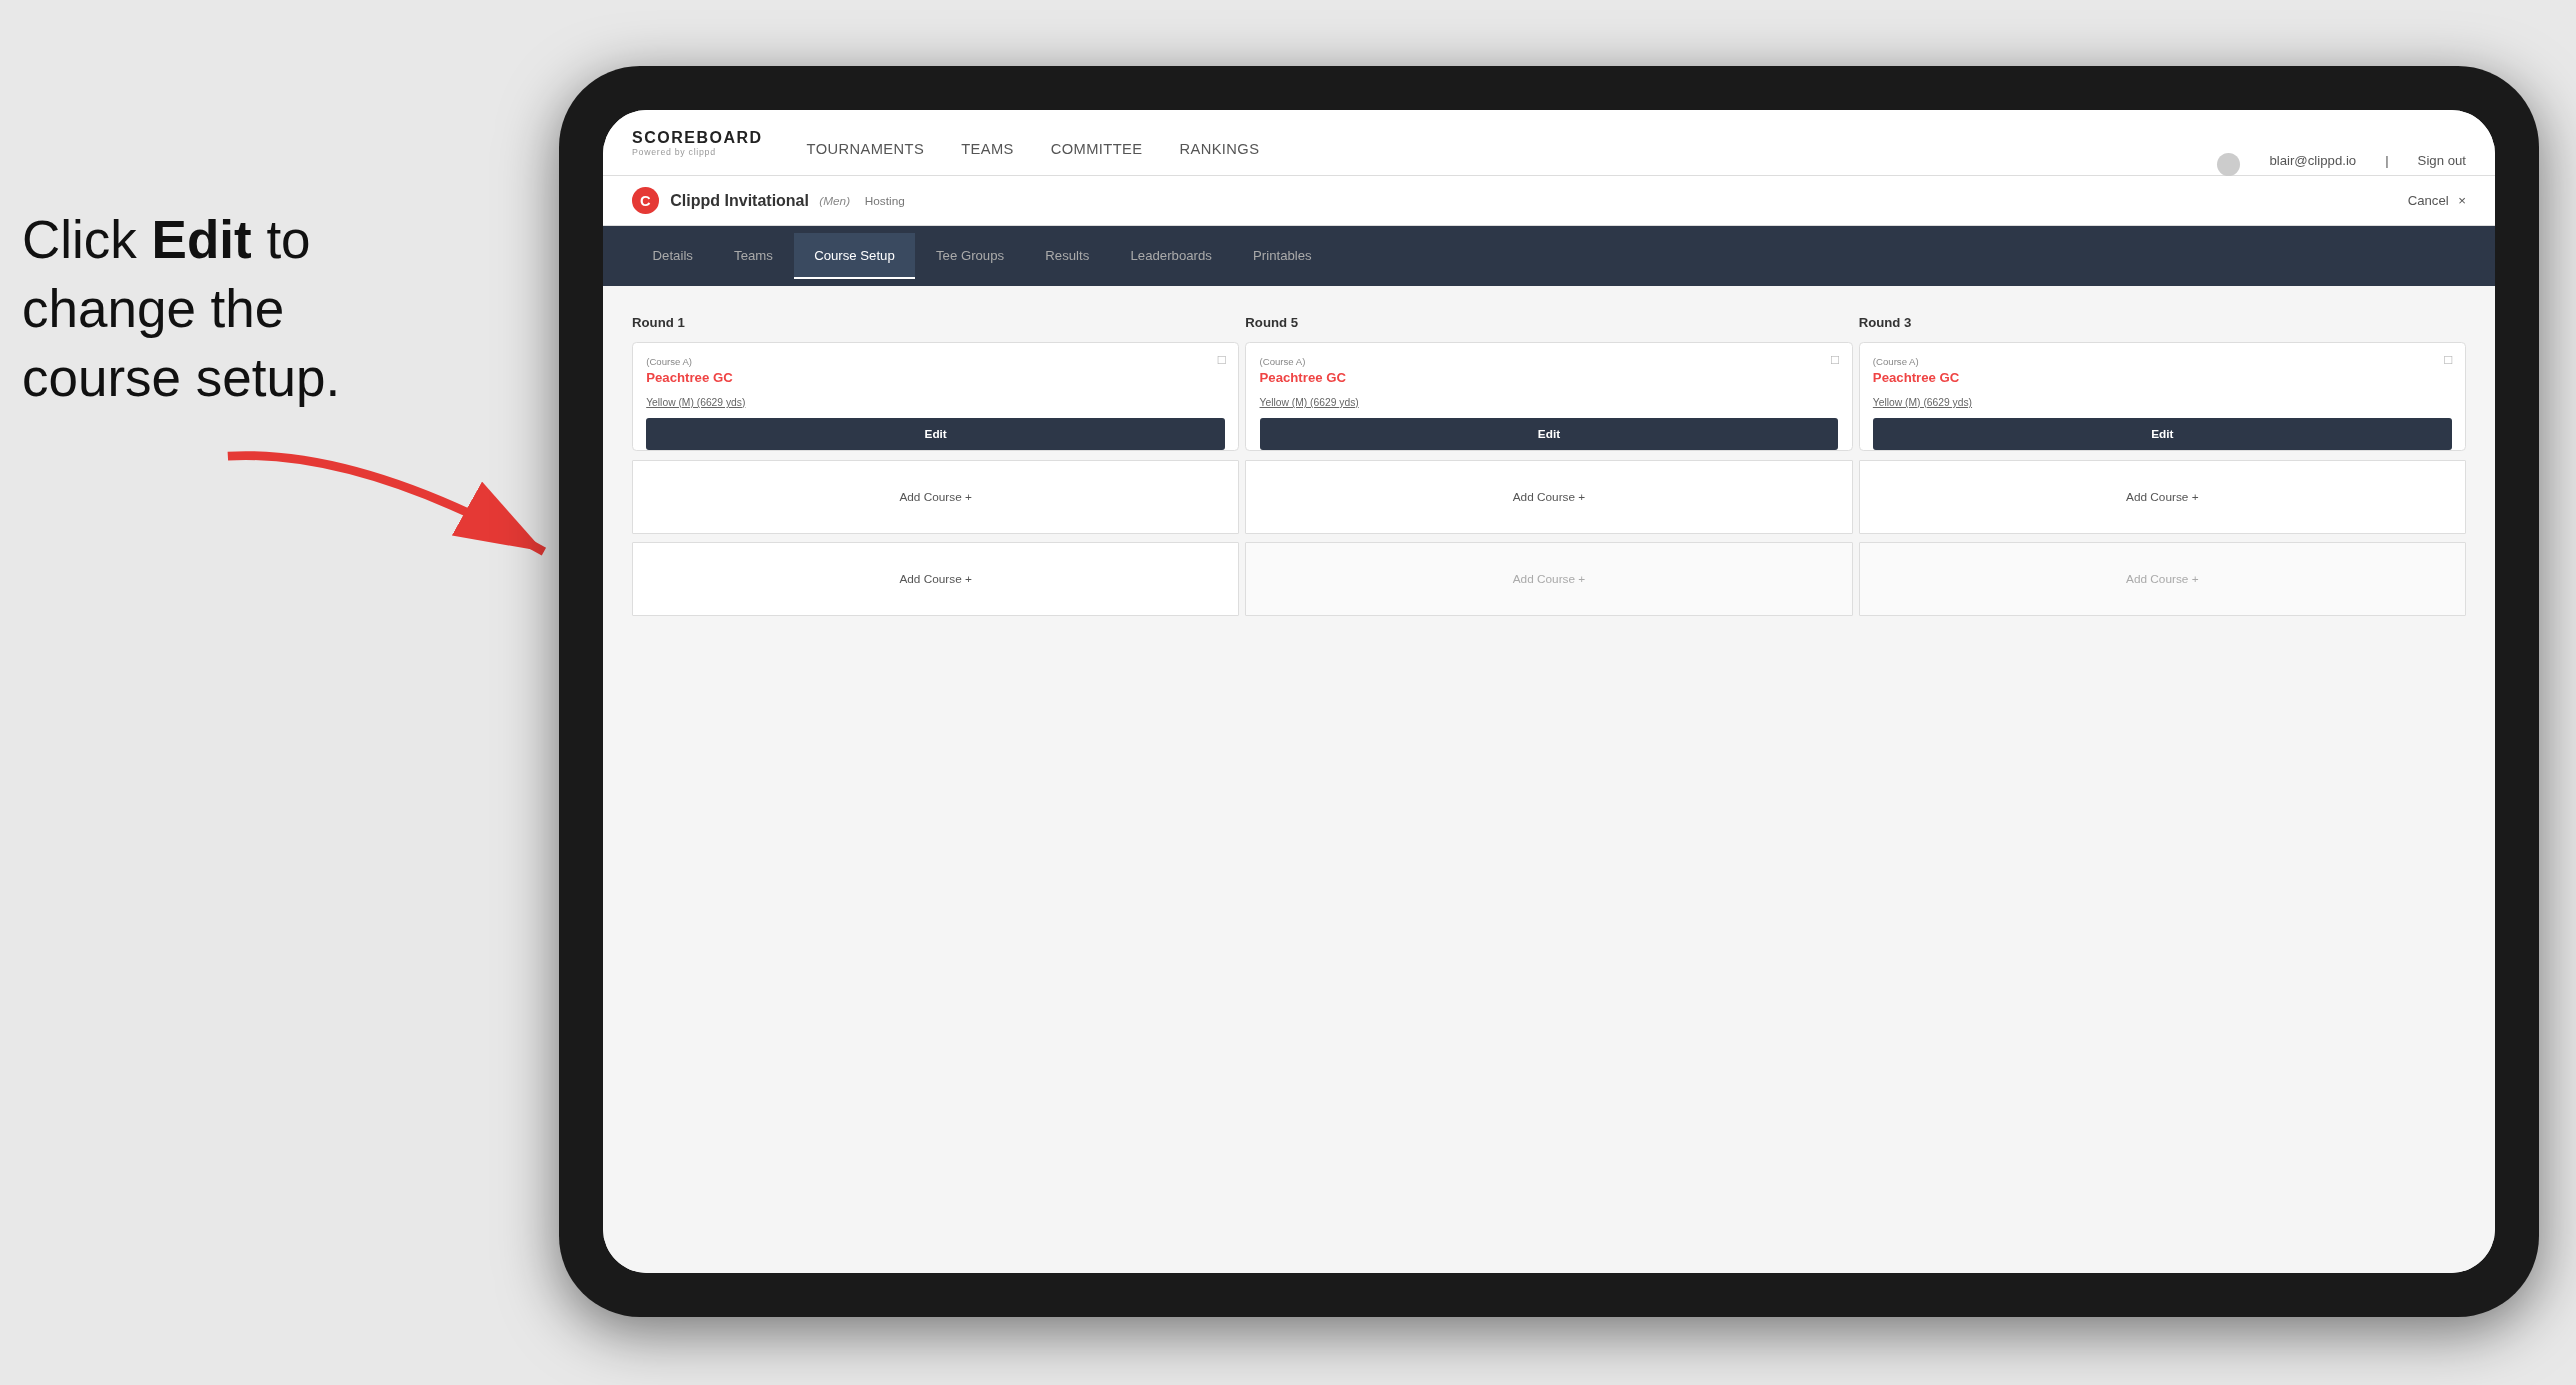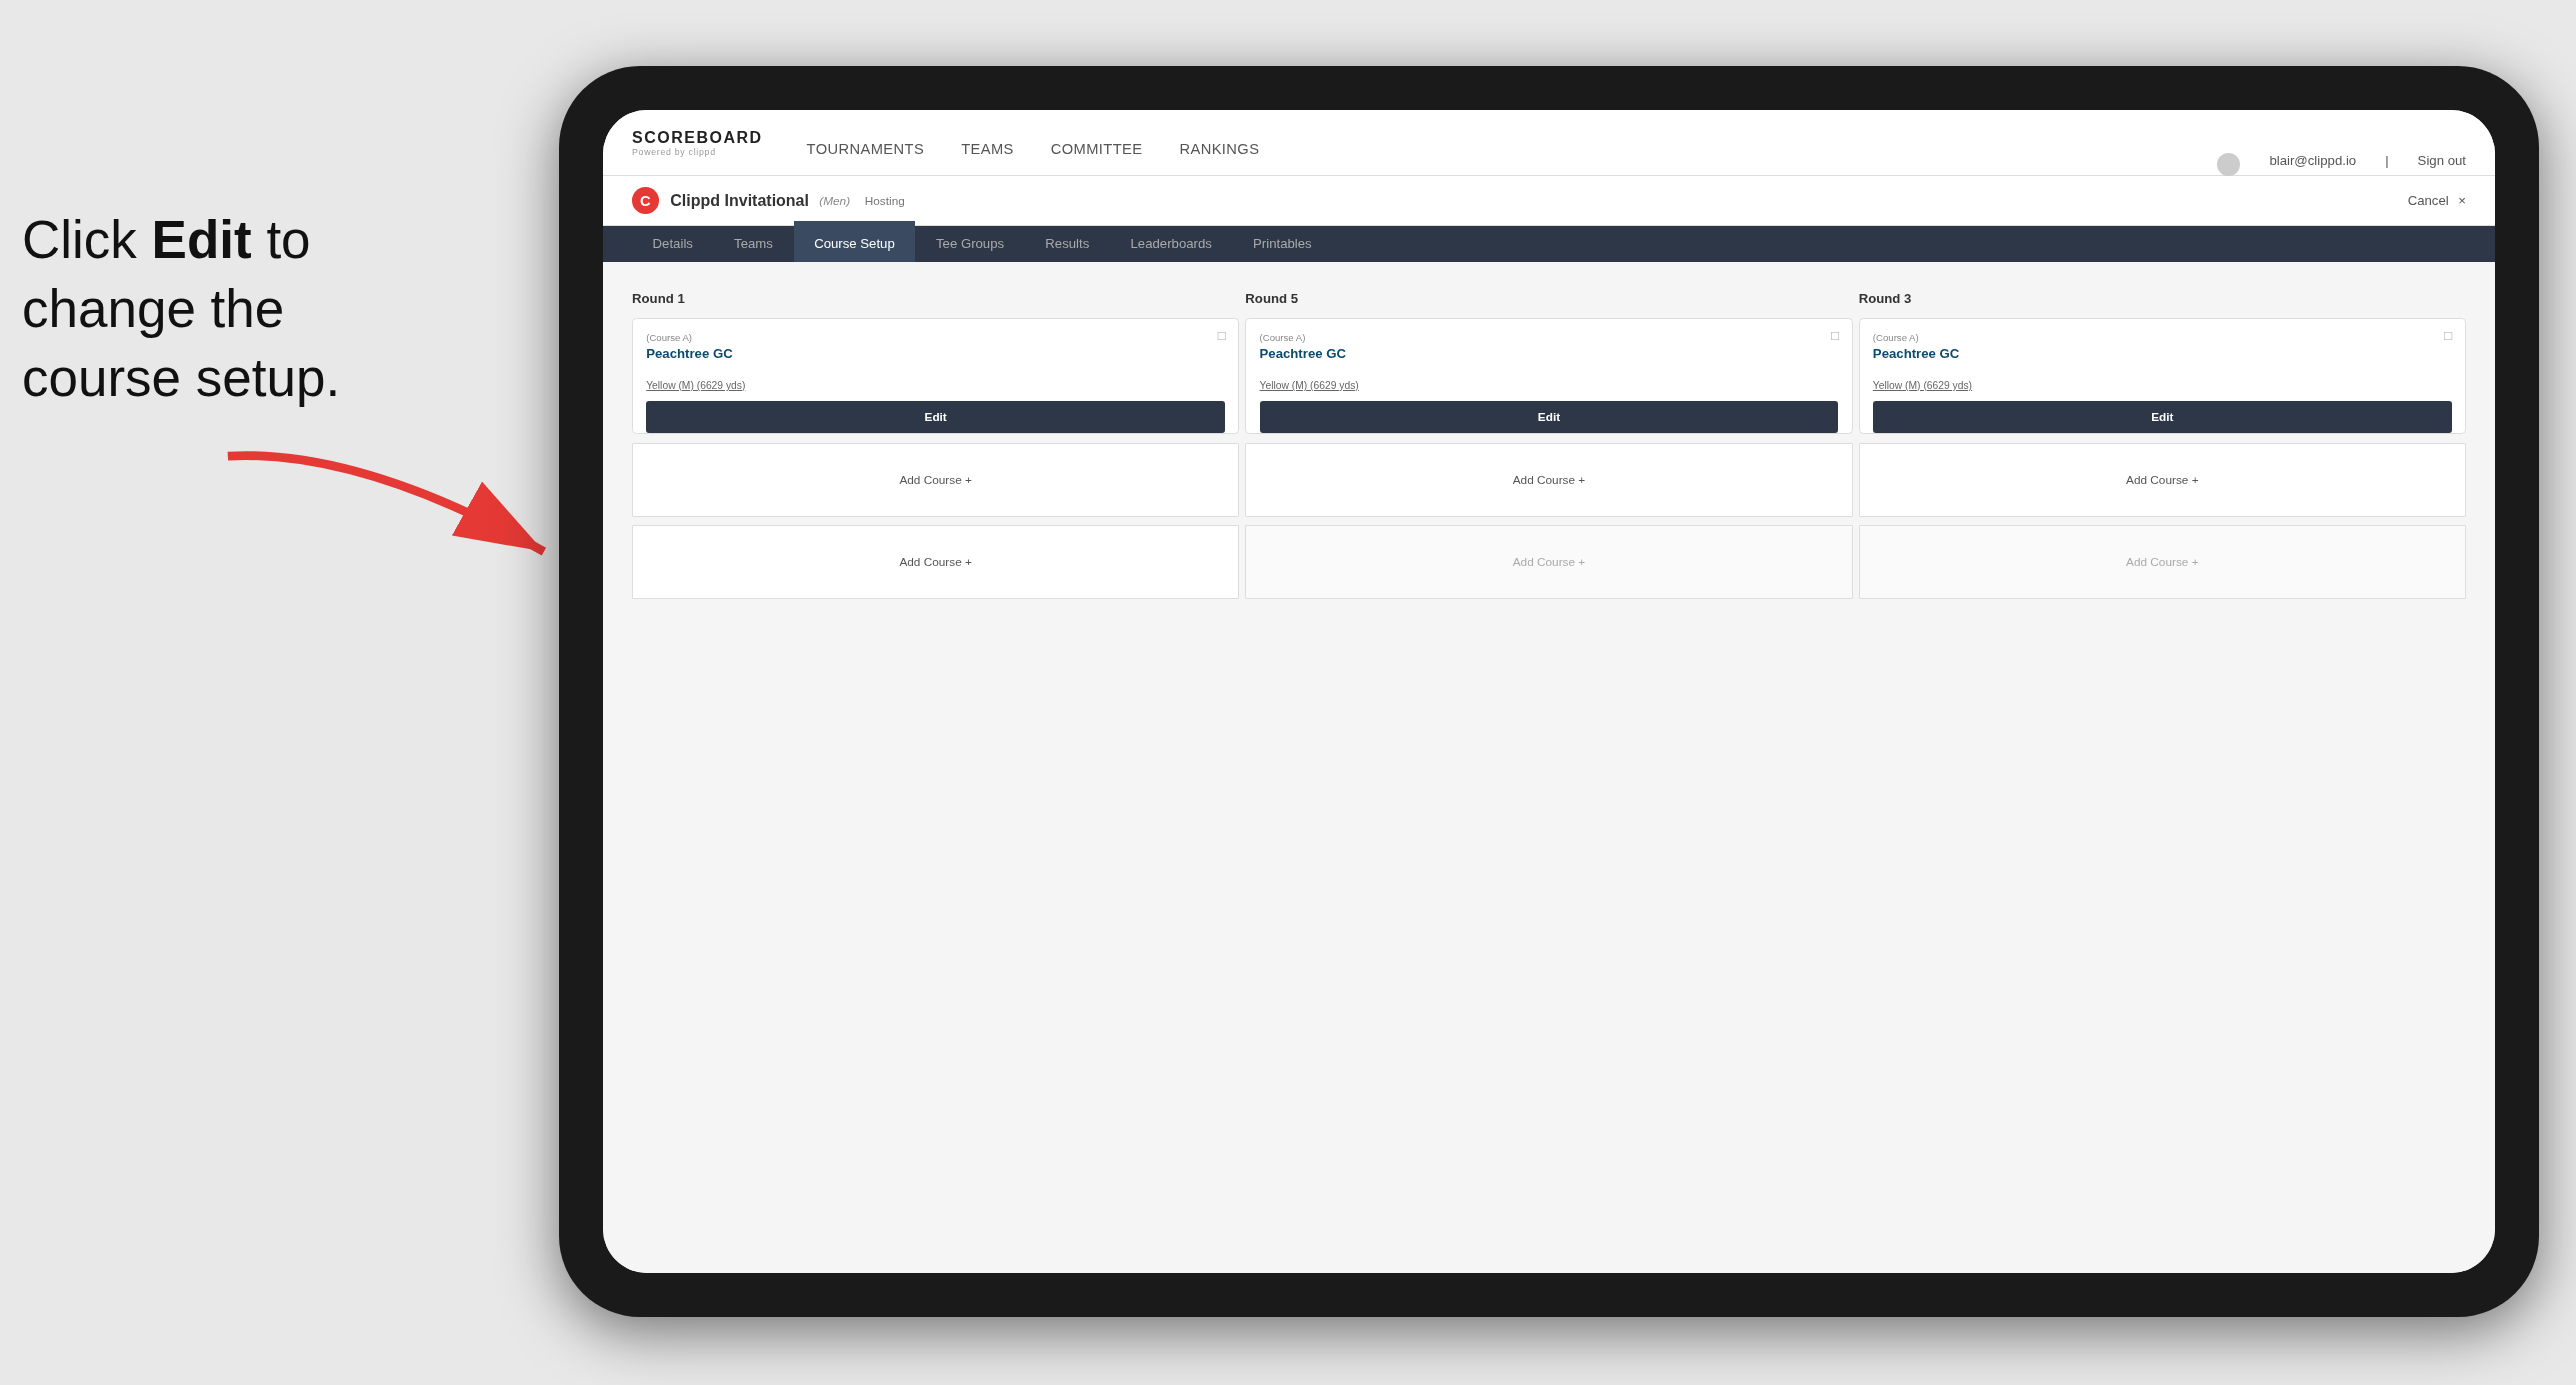--- a/index.html
+++ b/index.html
@@ -168,21 +168,21 @@
       color: #555;
       cursor: pointer;
     }
 
     
     .tabs-bar {
       background: #2d3748;
       display: flex;
       align-items: center;
       padding: 0 29px;
-      height: 36px;
+      height: 60px;
       flex-shrink: 0;
     }
     .tab {
       padding: 0 20.6px;
       height: 46px;
       display: flex;
       align-items: center;
       font-size: 13.2px;
       color: #aaa;
       cursor: pointer;
@@ -232,22 +232,22 @@
 
     .course-label {
       font-size: 9.6px;
       color: #888;
       margin-bottom: 2.9px;
     }
 
     .course-name {
       font-size: 13.2px;
       font-weight: 700;
-      color: #0c4a6e;
-      margin-bottom: 19px;
+      color: #ef4444;
+      margin-bottom: 12px;
     }
 
     .course-details {
       font-size: 10.3px;
       color: #666;
       margin-bottom: 10.3px;
       text-decoration: underline;
     }
 
     .edit-button {

